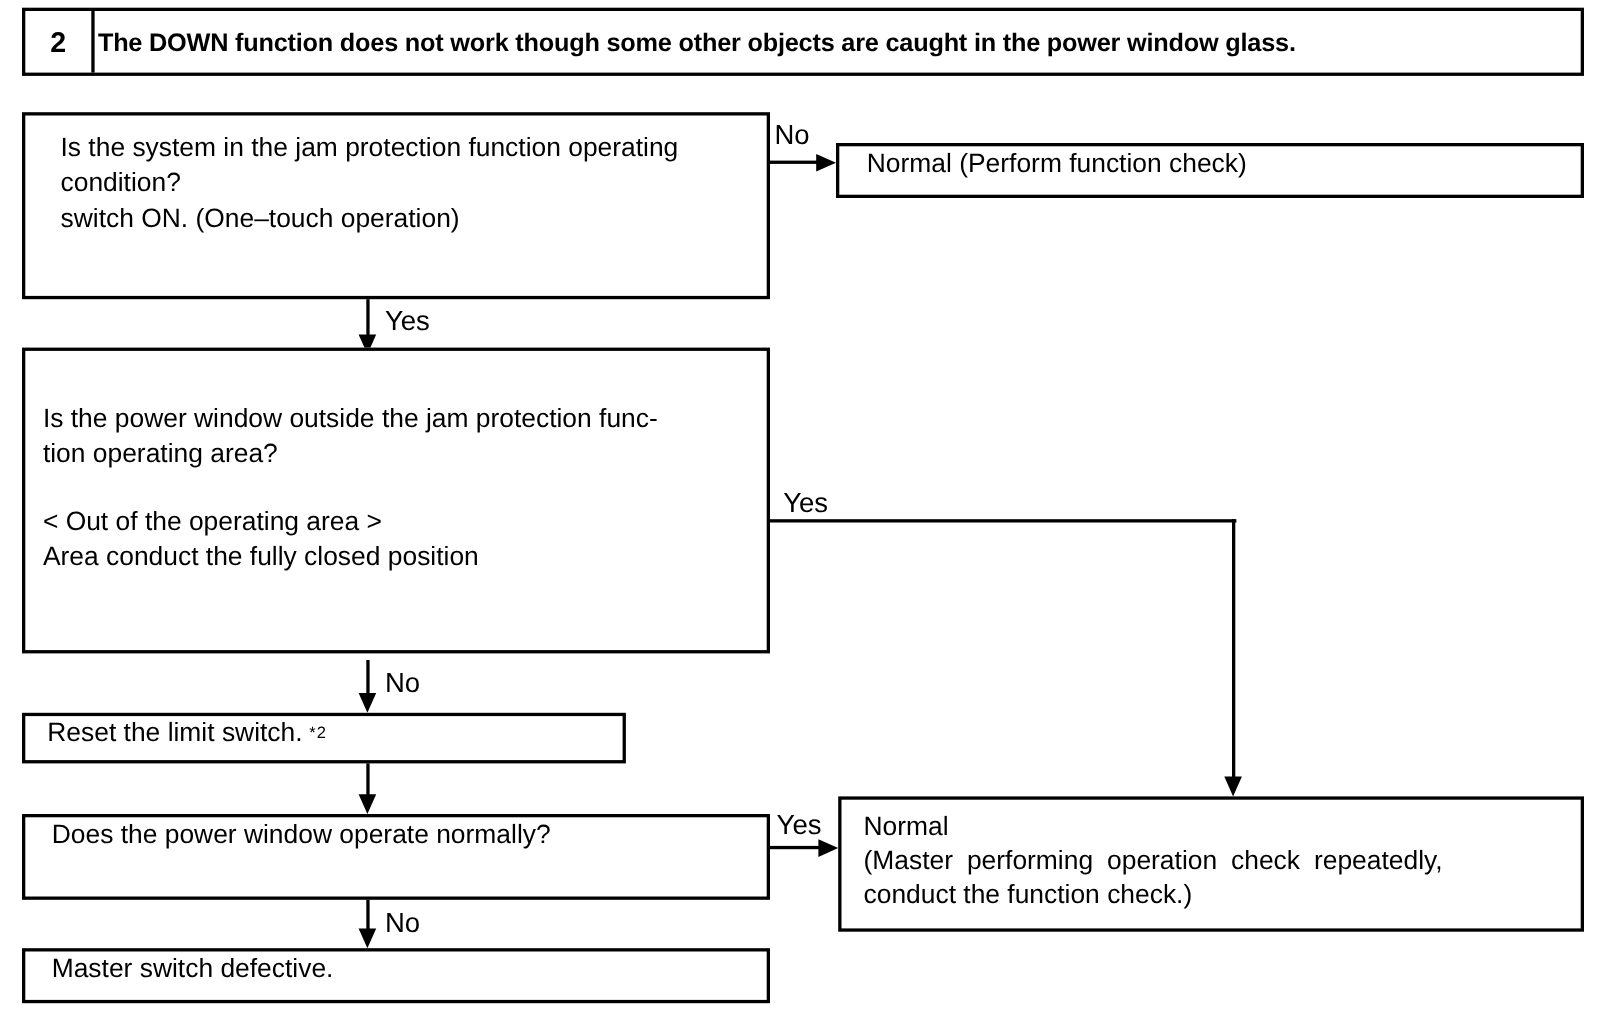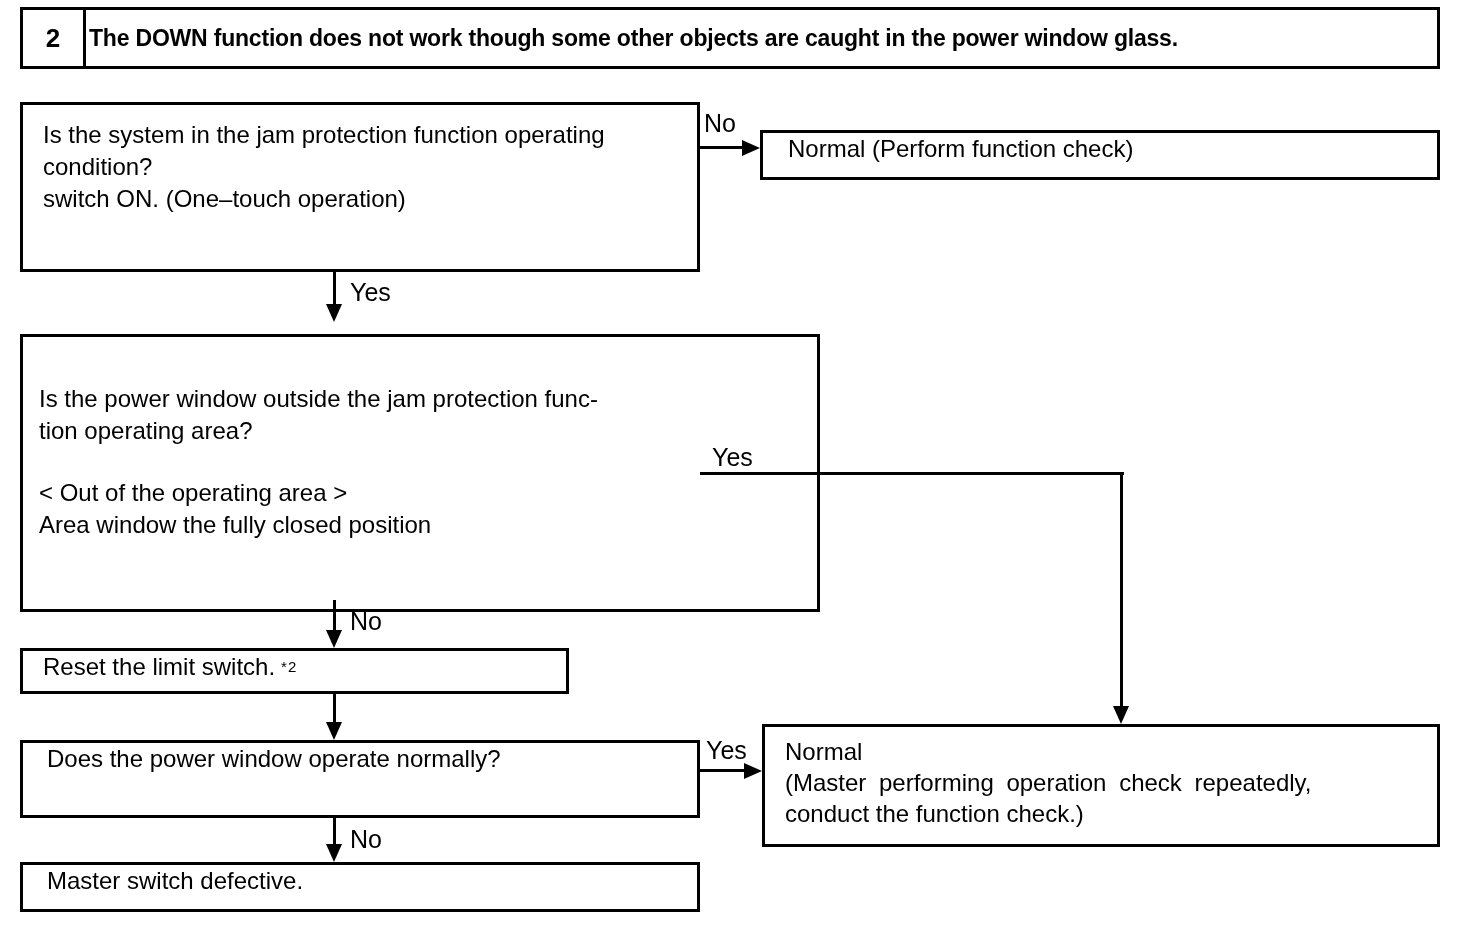--- a/index.html
+++ b/index.html
@@ -27,21 +27,21 @@
     position:absolute; width:0; height:0;
     border-left:8px solid transparent; border-right:8px solid transparent;
     border-top:18px solid #000;
   }
   .ahead-right {
     position:absolute; width:0; height:0;
     border-top:8px solid transparent; border-bottom:8px solid transparent;
     border-left:18px solid #000;
   }
   .lbl { position:absolute; font-size:25px; line-height:26px; }
-  .pad { padding:12px 20px; }
+  .pad { padding:12px 32px; }
   .ws-wide  { word-spacing:9px; }
   .ws-mid   { word-spacing:6px; }
   .indent   { padding-left:14px; }
   .vcenter  { display:flex; }
   .spacer   { height:30px; }
   sup.fn { font-size:15px; vertical-align:super; letter-spacing:1px; }
 </style>
 </head>
 <body>
 
@@ -65,26 +65,26 @@
   <div class="ahead-right" style="left:742px; top:140px;"></div>
 
   <div class="rect txt vcenter" style="left:760px; top:130px; width:680px; height:50px; padding-left:25px;">
     <div>Normal (Perform function check)</div>
   </div>
 
   <div class="vline" style="left:333px; top:272px; height:34px;"></div>
   <div class="ahead-down" style="left:326px; top:304px;"></div>
   <div class="lbl" style="left:350px; top:279px;">Yes</div>
 
-  <div class="rect txt" style="left:20px; top:334px; width:800px; height:278px; padding:46px 16px 0 16px;">
+  <div class="rect txt" style="left:20px; top:316px; width:680px; height:278px; padding:46px 16px 0 16px;">
     <div>Is the power window outside the jam protection func-</div>
     <div>tion operating area?</div>
     <div class="spacer"></div>
     <div>&lt; Out of the operating area &gt;</div>
-    <div>Area window the fully closed position</div>
+    <div>Area conduct the fully closed position</div>
   </div>
 
   <div class="lbl" style="left:712px; top:444px;">Yes</div>
   <div class="hline" style="left:700px; top:472px; width:424px;"></div>
   <div class="vline" style="left:1120px; top:472px; height:236px;"></div>
   <div class="ahead-down" style="left:1113px; top:706px;"></div>
 
   <div class="vline" style="left:333px; top:600px; height:32px;"></div>
   <div class="ahead-down" style="left:326px; top:630px;"></div>
   <div class="lbl" style="left:350px; top:608px;">No</div>

